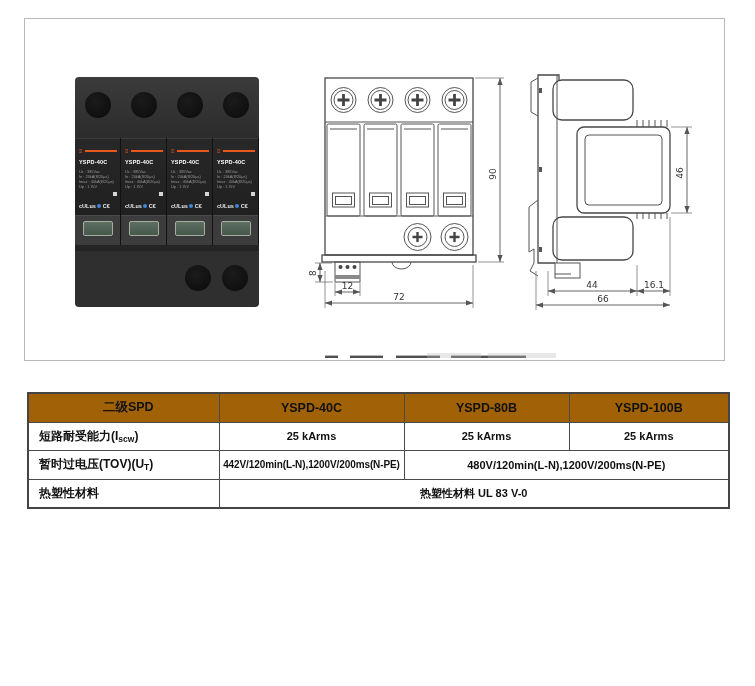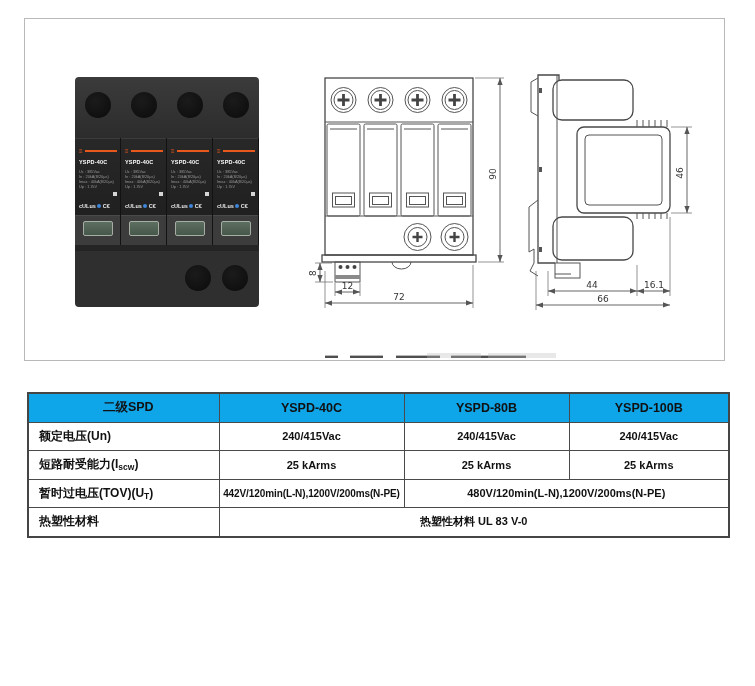--- a/index.html
+++ b/index.html
@@ -52,21 +52,21 @@
   .dim{stroke:#555;stroke-width:.9;fill:none;}
   .ext{stroke:#666;stroke-width:.7;fill:none;}
   .dimtxt{fill:#333;font-size:9px;font-family:"DejaVu Sans",sans-serif;}
 
   
   table.spec{position:absolute;left:27px;top:392px;width:701px;
              border-collapse:collapse;table-layout:fixed;
              border:2px solid #454545;color:#111;}
   table.spec th,table.spec td{border:1px solid #4a4a4a;height:25.5px;
              overflow:hidden;white-space:nowrap;}
-  table.spec th{background:#0ea5e9;font-size:12.5px;font-weight:600;text-align:center;}
+  table.spec th{background:#a16207;font-size:12.5px;font-weight:600;text-align:center;}
   th.lab,td.lab{text-align:left;padding-left:10px;font-size:12px;font-weight:600;}
   td.val{text-align:center;font-size:11px;font-weight:600;padding:0 1px;}
   td.val.tight{font-size:10.3px;}
   td.val.sm{font-size:10px;letter-spacing:-.1px;}
   .subt{font-size:8.5px;vertical-align:-2px;}
 </style>
 </head>
 <body>
 
 <div class="frame">
@@ -325,26 +325,20 @@
   <thead>
     <tr>
       <th class="lab">二级SPD</th>
       <th>YSPD-40C</th>
       <th>YSPD-80B</th>
       <th>YSPD-100B</th>
     </tr>
   </thead>
   <tbody>
     <tr>
-      <td class="lab">额定电压(Un)</td>
-      <td class="val">240/415Vac</td>
-      <td class="val">240/415Vac</td>
-      <td class="val">240/415Vac</td>
-    </tr>
-    <tr>
       <td class="lab"><span>短路耐受能力(I</span><sub class="subt">scw</sub><span>)</span></td>
       <td class="val">25 kArms</td>
       <td class="val">25 kArms</td>
       <td class="val">25 kArms</td>
     </tr>
     <tr>
       <td class="lab"><span>暂时过电压(TOV)(U</span><sub class="subt">T</sub><span>)</span></td>
       <td class="val sm">442V/120min(L-N),1200V/200ms(N-PE)</td>
       <td class="val" colspan="2">480V/120min(L-N),1200V/200ms(N-PE)</td>
     </tr>

